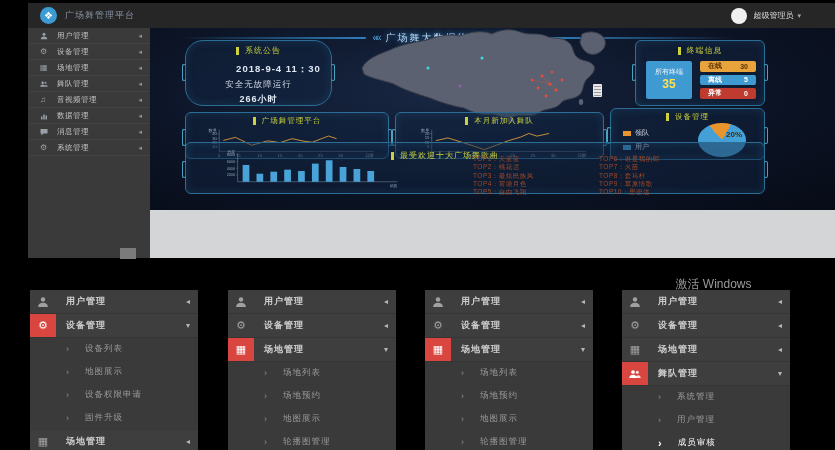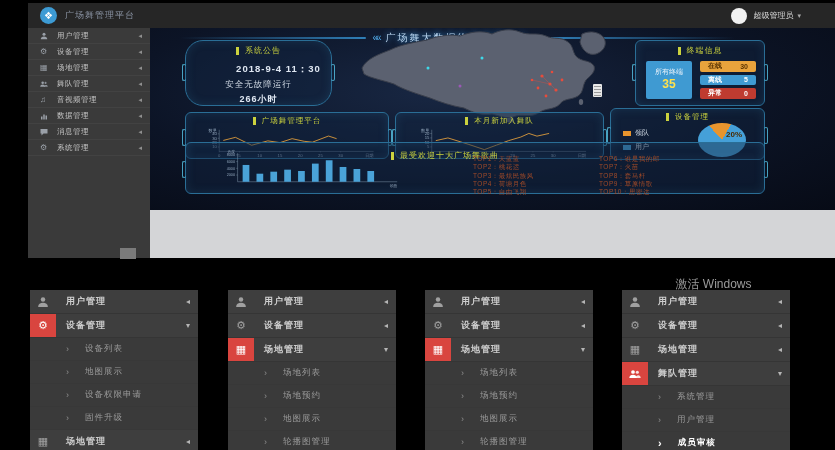--- a/index.html
+++ b/index.html
@@ -88,21 +88,21 @@
   .prow{height:23px;display:flex;align-items:center;border-bottom:1px solid #353535;}
   .ibox{width:26px;height:23px;display:flex;align-items:center;justify-content:center;color:#a0a0a0;font-size:11px;flex:0 0 26px;}
   .ibox svg{width:12px;height:12px;}
   .prow.active .ibox{background:#d9453f;color:#fff;}
   .plabel{flex:1;margin-left:10px;color:#cfcfcf;font-size:9px;font-weight:bold;letter-spacing:1px;}
   .pcaret{margin-right:8px;color:#b5b5b5;font-size:8px;}
   .psub{height:22px;display:flex;align-items:center;border-bottom:1px solid #383838;background:#3a3a3a;}
   .sarr{margin-left:36px;color:#8f8f8f;font-size:9px;}
   .slabel{margin-left:16px;color:#9b9b9b;font-size:8.5px;letter-spacing:1px;}
   .psub.active .sarr{color:#fff;font-weight:bold;font-size:11px;}
-  .psub.active .slabel{color:#fff;font-weight:bold;}
+  .psub.active .slabel{color:#fff;font-weight:normal;}
 </style>
 </head>
 <body>
 
 <div class="stage">
 
   <div class="app-header">
     <div class="logo">❖</div>
     <div class="app-title">广场舞管理平台</div>
     <div class="header-right">

